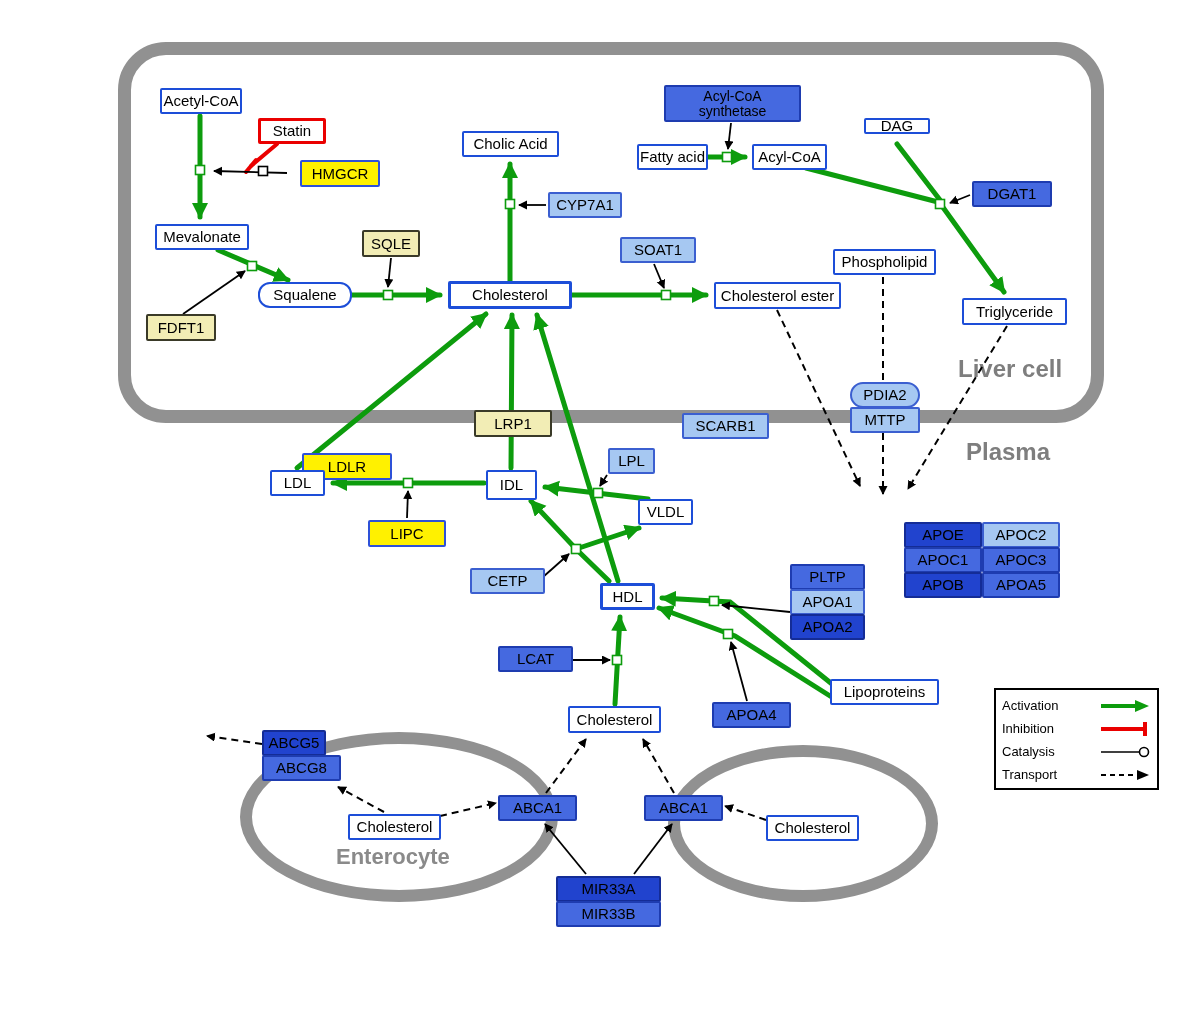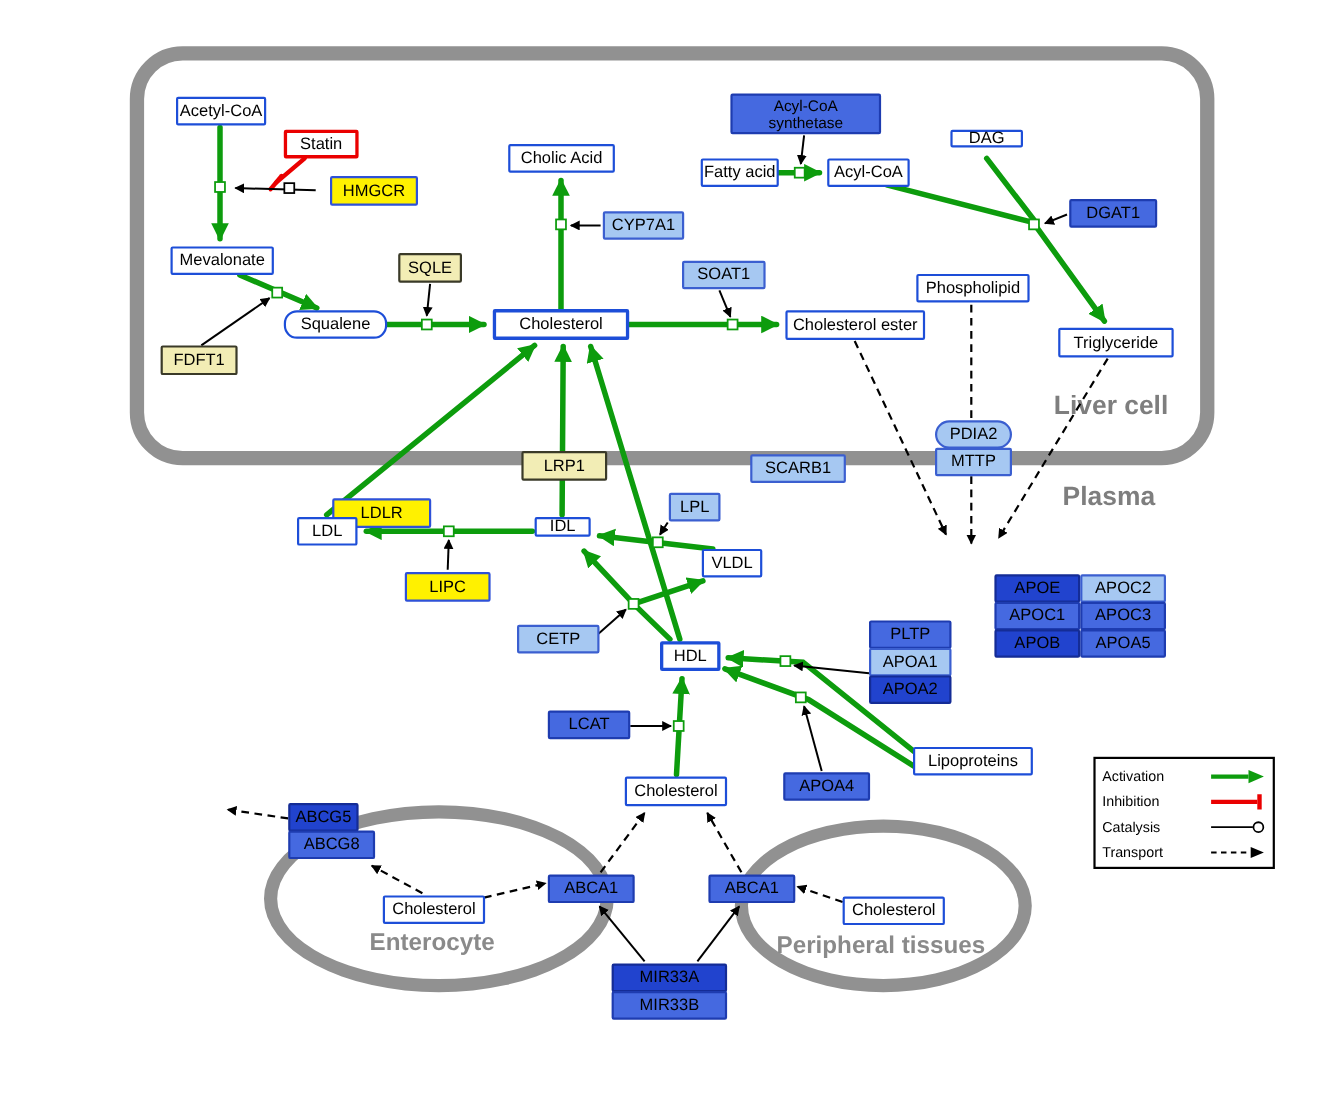--- a/index.html
+++ b/index.html
@@ -37,21 +37,20 @@
 
 <div id="canvas">
 
   <div class="membrane liver-mem"></div>
   <div class="membrane ent-mem"></div>
   <div class="membrane per-mem"></div>
 
   <div class="region-label" style="left:958px;top:355px;font-size:24px;">Liver cell</div>
   <div class="region-label" style="left:966px;top:438px;font-size:24px;">Plasma</div>
   <div class="region-label" style="left:336px;top:844px;font-size:22px;color:#8a8a8a;">Enterocyte</div>
-  <div class="region-label" style="left:706px;top:846px;font-size:22px;color:#8a8a8a;">Peripheral tissues</div>
 
   <svg id="edges" width="1200" height="1013" viewBox="0 0 1200 1013">
     <defs>
       <marker id="ga" markerUnits="userSpaceOnUse" markerWidth="20" markerHeight="18" refX="14" refY="8" orient="auto">
         <path d="M0,0 L16,8 L0,16 Z" fill="#0d9c0d"></path>
       </marker>
       <marker id="ba" markerUnits="userSpaceOnUse" markerWidth="12" markerHeight="11" refX="8" refY="4.5" orient="auto">
         <path d="M0,0 L9,4.5 L0,9 Z" fill="#000"></path>
       </marker>
     </defs>
@@ -154,21 +153,21 @@
   <div class="node" style="left:962px;top:298px;width:105px;height:27px;">Triglyceride</div>
   <div class="node" style="left:714px;top:282px;width:127px;height:27px;">Cholesterol ester</div>
   <div class="node enz-light" style="left:850px;top:382px;width:70px;height:26px;border-radius:13px;">PDIA2</div>
   <div class="node enz-light" style="left:850px;top:407px;width:70px;height:26px;">MTTP</div>
 
   <div class="node enz-yellow" style="left:302px;top:410px;width:90px;height:27px;margin-top:43px;">LDLR</div>
   <div class="node enz-pale" style="left:474px;top:410px;width:78px;height:27px;">LRP1</div>
   <div class="node enz-light" style="left:682px;top:413px;width:87px;height:26px;">SCARB1</div>
 
   <div class="node" style="left:270px;top:470px;width:55px;height:26px;">LDL</div>
-  <div class="node" style="left:486px;top:470px;width:51px;height:18px;">IDL</div>
+  <div class="node" style="left:486px;top:470px;width:51px;height:30px;">IDL</div>
   <div class="node enz-light" style="left:584px;top:448px;width:47px;height:26px;margin-left:24px;">LPL</div>
   <div class="node" style="left:638px;top:499px;width:55px;height:26px;">VLDL</div>
   <div class="node enz-yellow" style="left:368px;top:520px;width:78px;height:27px;">LIPC</div>
   <div class="node enz-light" style="left:470px;top:568px;width:75px;height:26px;">CETP</div>
   <div class="node thick" style="left:600px;top:583px;width:55px;height:27px;">HDL</div>
   <div class="node enz-blue" style="left:790px;top:564px;width:75px;height:26px;">PLTP</div>
   <div class="node enz-light" style="left:790px;top:589px;width:75px;height:26px;">APOA1</div>
   <div class="node enz-dark" style="left:790px;top:614px;width:75px;height:26px;">APOA2</div>
   <div class="node enz-blue" style="left:498px;top:646px;width:75px;height:26px;">LCAT</div>
   <div class="node enz-blue" style="left:712px;top:702px;width:79px;height:26px;">APOA4</div>

